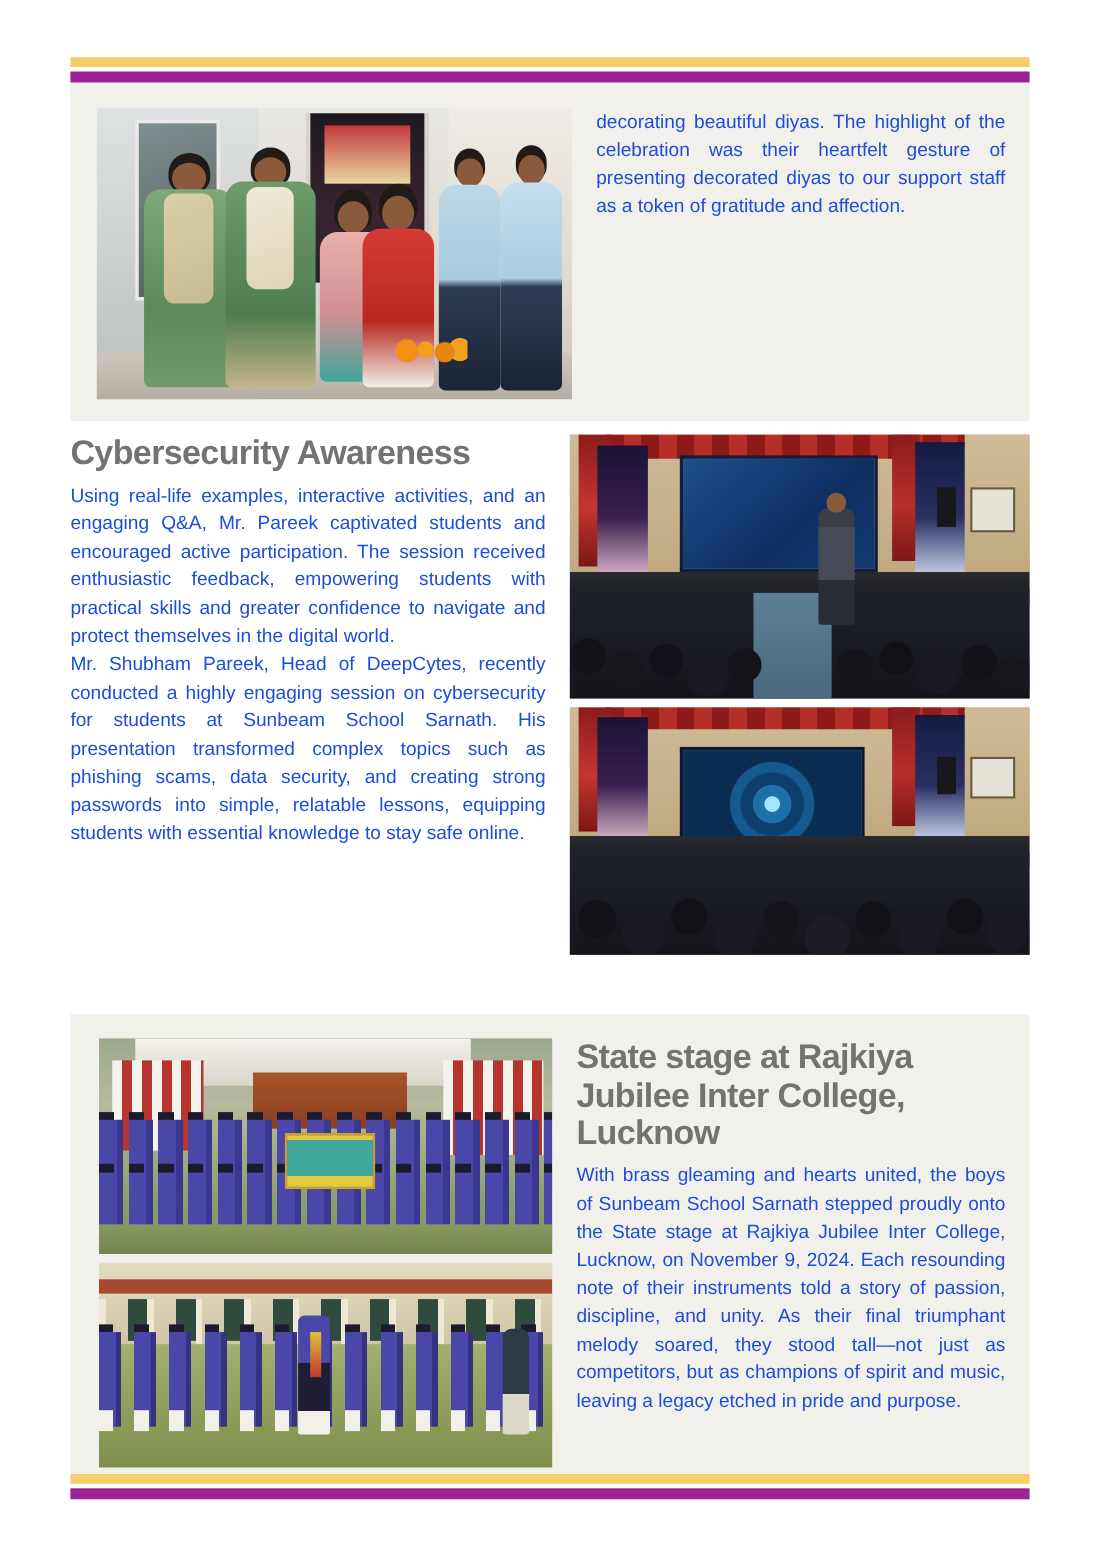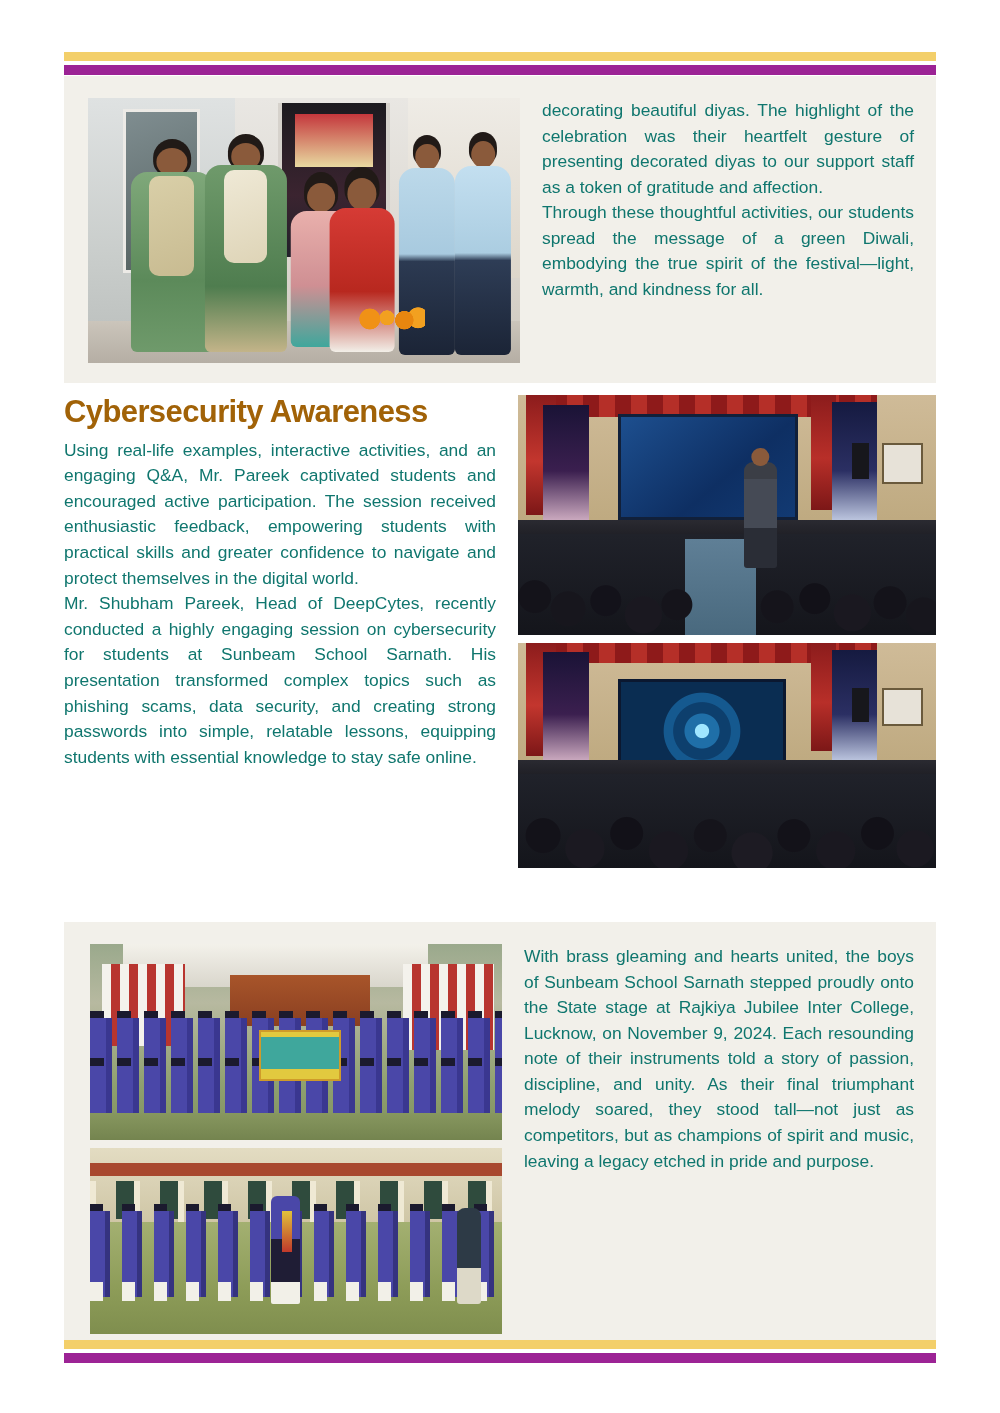--- a/index.html
+++ b/index.html
@@ -62,29 +62,29 @@
   .col-img   { flex: 0 0 auto; }
   .col-text  { flex: 1 1 auto; }
 
   
   .heading {
     font-family: "Liberation Sans", sans-serif;
     font-weight: bold;
     font-size: 31px;
     line-height: 1.12;
     letter-spacing: -0.6px;
-    color: #a16207;
+    color: #737373;
     margin-bottom: 8px;
   }
 
   .body-text {
     font-family: "Liberation Sans", sans-serif;
     font-size: 17.4px;
     line-height: 1.47;
-    color: #0f766e;
+    color: #1d4ed8;
     text-align: justify;
     text-justify: inter-word;
   }
   .body-text p { margin: 0; }
 
   
   .photo {
     position: relative;
     overflow: hidden;
     background: #cfc8bd;
@@ -353,21 +353,20 @@
             <span class="hair"></span>
             <span class="head"></span>
             <span class="body"></span>
           </span>
           <span class="marigold"></span>
         </div>
       </div>
 
       <div class="col-text body-text">
         <p>decorating beautiful diyas. The highlight of the celebration was their heartfelt gesture of presenting decorated diyas to our support staff as a token of gratitude and affection.</p>
-        <p>Through these thoughtful activities, our students spread the message of a green Diwali, embodying the true spirit of the festival—light, warmth, and kindness for all.</p>
       </div>
 
     </div>
   </div>
 
   <div class="panel panel-white panel-cyber">
     <div class="row" style="gap:22px;">
 
       <div class="col-text" style="width:432px; flex:0 0 432px;">
         <h2 class="heading">Cybersecurity Awareness</h2>
@@ -444,20 +443,21 @@
           <span class="bd2-caps"></span>
           <span class="bd2-band"></span>
           <span class="bd2-boots"></span>
           <span class="bd2-leader"></span>
           <span class="bd2-sash"></span>
           <span class="bd2-lady"></span>
         </div>
       </div>
 
       <div class="col-text">
+        <h2 class="heading">State stage at Rajkiya Jubilee Inter College, Lucknow</h2>
         <div class="body-text">
           <p>With brass gleaming and hearts united, the boys of Sunbeam School Sarnath stepped proudly onto the State stage at Rajkiya Jubilee Inter College, Lucknow, on November 9, 2024. Each resounding note of their instruments told a story of passion, discipline, and unity. As their final triumphant melody soared, they stood tall—not just as competitors, but as champions of spirit and music, leaving a legacy etched in pride and purpose.</p>
         </div>
       </div>
 
     </div>
   </div>
 
   <div class="stripe-band bottom">
     <span class="stripe stripe-yellow"></span>

